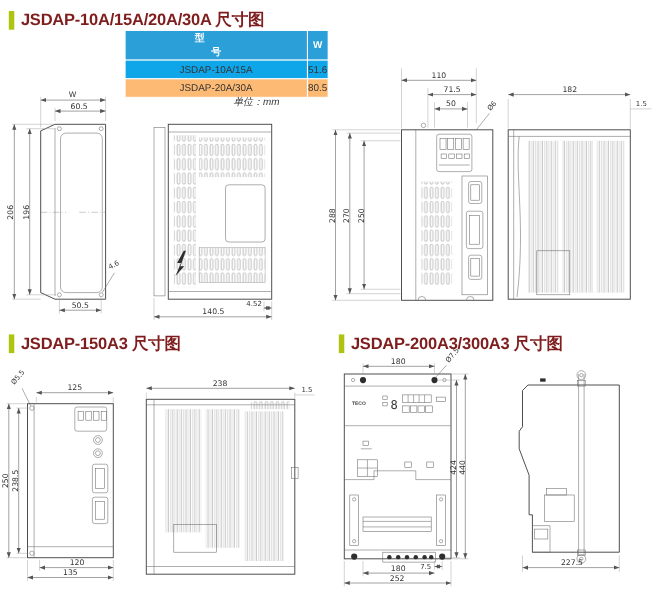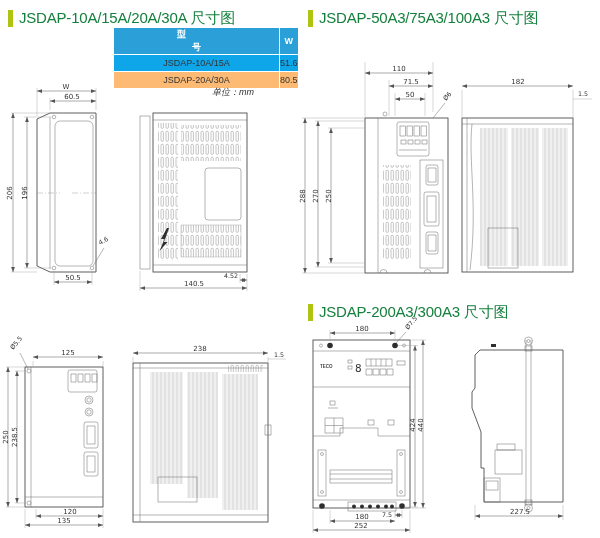--- a/index.html
+++ b/index.html
@@ -1,20 +1,20 @@
 <!DOCTYPE html>
 <html><head>
 <meta charset="utf-8">
 <style>
   html,body{margin:0;padding:0;background:#fff;}
   .page{position:relative;width:600px;height:538px;background:#ffffff;overflow:hidden;
         font-family:"Liberation Sans",sans-serif;}
   .sec-title{position:absolute;display:flex;align-items:center;gap:6px;}
   .sec-title .bar{width:5px;height:17px;background:#afc410;}
-  .sec-title .txt{font-size:15px;font-weight:normal;color:#15803d;letter-spacing:-0.2px;white-space:nowrap;}
+  .sec-title .txt{font-size:15px;font-weight:bold;color:#7f1d1d;letter-spacing:-0.2px;white-space:nowrap;}
   
   .spec-table{position:absolute;left:113px;top:27px;width:141px;border-collapse:collapse;
               font-size:9px;color:#333;}
   .spec-table th,.spec-table td{border:1px solid #fff;height:16px;padding:0;text-align:center;}
   .spec-table th{background:#2b9fd7;color:#fff;font-weight:bold;}
   .spec-table .c-model{width:97px;margin-left:47px;}
   .spec-table .c-w{width:44px;}
   .spec-table tr.r0 td{background:#0ea5e9;}
   .spec-table tr.r1 td{background:#fdba74;}
   .spread{letter-spacing:30px;margin-right:-30px;}
@@ -129,24 +129,20 @@
       <line class="ext" x1="140" y1="271" x2="140" y2="291"></line>
         <line class="ext" x1="247" y1="274" x2="247" y2="291"></line>
       <line class="dim" x1="140" y1="288" x2="247" y2="288"></line>
       <text class="dt" x="194" y="285.5" text-anchor="middle">140.5</text>
       <line class="ext" x1="240" y1="274" x2="240" y2="283"></line>
       <line class="dim" x1="240" y1="280" x2="247" y2="280"></line>
       <text class="dts" x="238" y="278" text-anchor="end">4.52</text>
     </g>
   </svg>
 
-  <div class="sec-title" style="left:308px;top:9px;">
-    <span class="bar"></span>
-    <span class="txt">JSDAP-50A3/75A3/100A3 尺寸图</span>
-  </div>
 
   <svg style="left:300px;top:55px;" width="300" height="243" viewBox="300 55 300 243">
 
     <g>
       <rect class="out" x="365" y="118" width="83" height="155"></rect>
       <line class="thin" x1="378" y1="118" x2="378" y2="273"></line>
       <circle class="thin" cx="385" cy="114" r="2"></circle>
 
       <rect class="thin" x="397" y="122" width="32" height="34" rx="2"></rect>
       <rect class="thin" x="400" y="126" width="5.5" height="10"></rect>
@@ -209,20 +205,24 @@
       <rect class="thin" x="488" y="228" width="30" height="40" fill="#fff"></rect>
       <line class="ext" x1="462" y1="90" x2="462" y2="117"></line>
         <line class="ext" x1="573" y1="90" x2="573" y2="117"></line>
       <line class="dim" x1="462" y1="86" x2="573" y2="86"></line>
       <text class="dt" x="518" y="83.5" text-anchor="middle">182</text>
       <line class="ext" x1="573" y1="99" x2="592" y2="99"></line>
       <text class="dts" x="583" y="96" text-anchor="middle">1.5</text>
     </g>
   </svg>
 
+  <div class="sec-title" style="left:8px;top:303px;">
+    <span class="bar"></span>
+    <span class="txt">JSDAP-150A3 尺寸图</span>
+  </div>
 
   <svg style="left:0;top:330px;" width="300" height="208" viewBox="0 330 300 208">
 
     <g>
       <rect class="out" x="25" y="367" width="78" height="140"></rect>
       <line class="thin" x1="31" y1="367" x2="31" y2="507"></line>
       <line class="thin" x1="25" y1="497" x2="103" y2="497"></line>
       <circle class="thin" cx="29" cy="371" r="2"></circle>
         <circle class="thin" cx="29" cy="503" r="2"></circle>
       <rect class="thin" x="68" y="370" width="29" height="22" rx="2"></rect>

